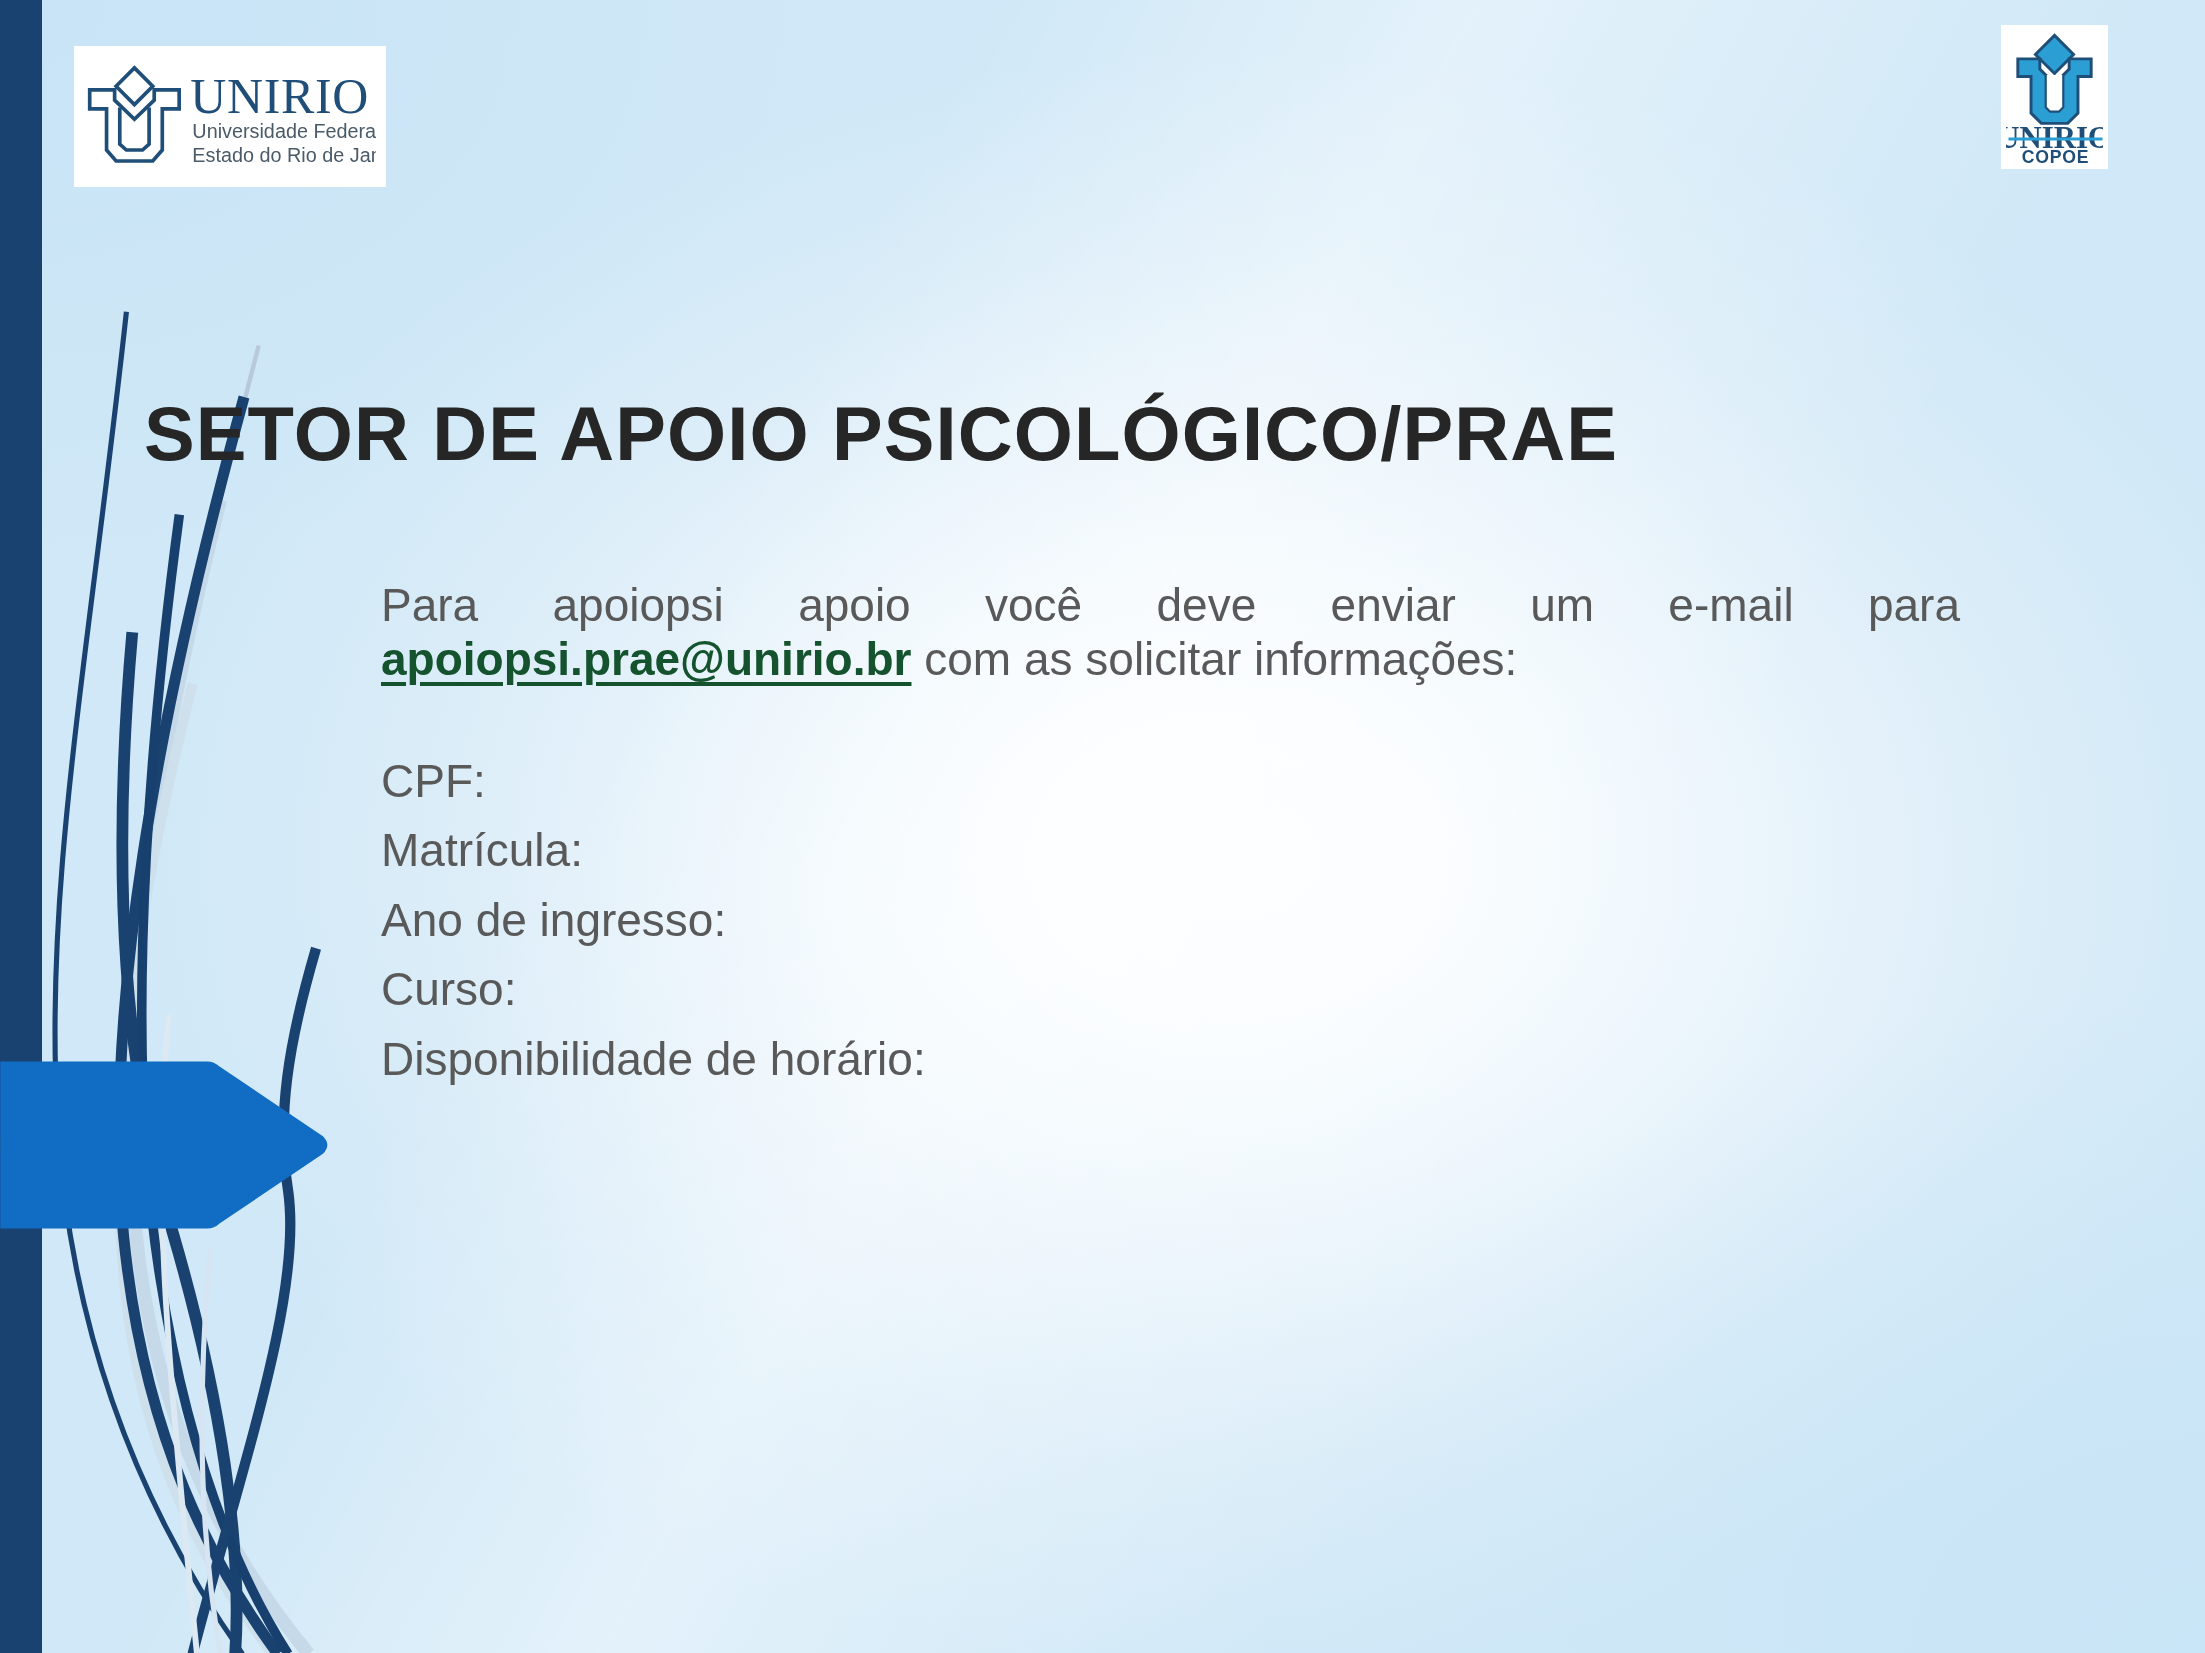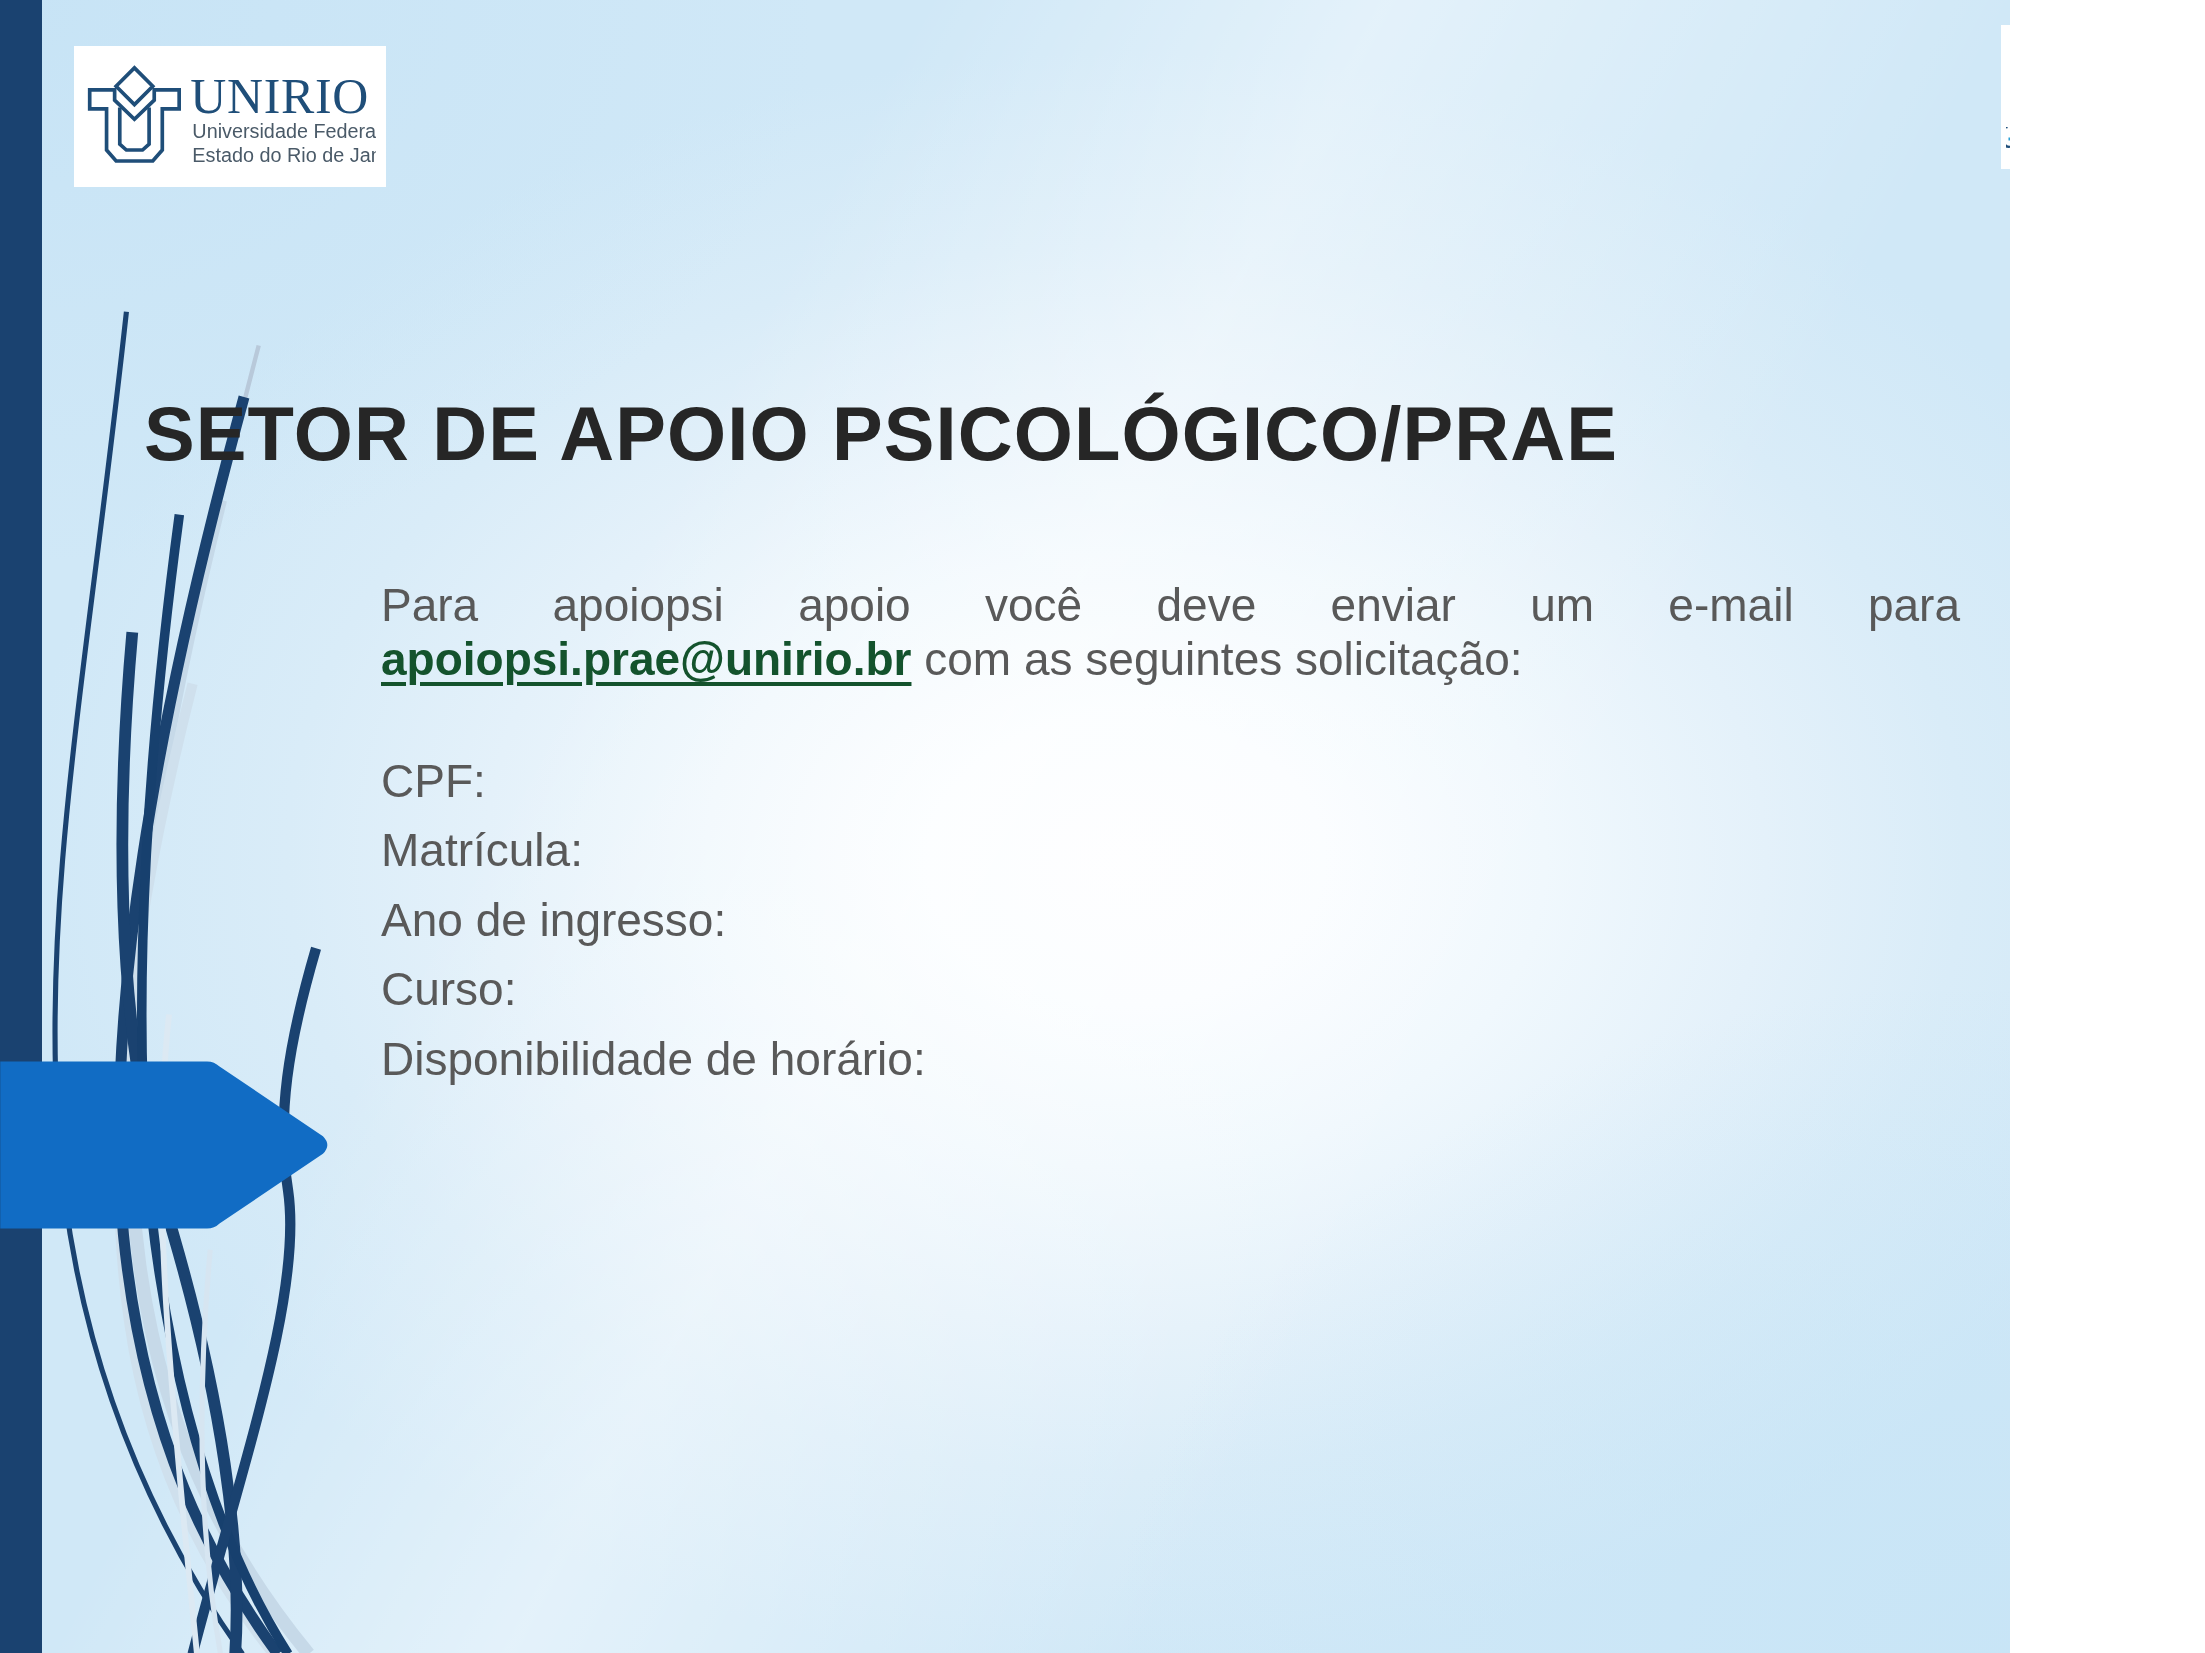--- a/index.html
+++ b/index.html
@@ -2,21 +2,21 @@
 <html style="font-size:11.8px"><head>
 <meta charset="utf-8">
 <style>
   html, body {
     margin: 0;
     padding: 0;
     background: #ffffff;
   }
   #slide {
     position: relative;
-    width: 2010px;
+    width: 2205px;
     height: 1654px;
     overflow: hidden;
     font-family: "Liberation Sans", sans-serif;
     background: #D6EAF8;
   }
   
   .bg-base {
     position: absolute;
     inset: 0;
     background:
@@ -214,21 +214,21 @@
     </svg>
   </div>
   <svg style="position:absolute;left:2007px;top:136px;width:97px;height:34px" viewBox="0 0 132 46" xmlns="http://www.w3.org/2000/svg">
     <line x1="2" y1="4" x2="130" y2="4" stroke="#2B9FD4" stroke-width="4"></line>
     <text x="66" y="36" text-anchor="middle" font-family="Liberation Sans, sans-serif" font-size="24" font-weight="bold" fill="#1F4E79" letter-spacing="1">COPOE</text>
   </svg>
 
   <h1 class="title">SETOR DE APOIO PSICOLÓGICO/PRAE</h1>
 
   <div class="body-block">
-    <p class="intro"><span>Para apoiopsi apoio você deve enviar um e-mail para </span><a class="email" href="#">apoiopsi.prae@unirio.br</a><span> com as seguintes solicitação:</span></p>
+    <p class="intro"><span>Para apoiopsi apoio você deve enviar um e-mail para </span><a class="email" href="#">apoiopsi.prae@unirio.br</a><span> com as solicitar informações:</span></p>
 
     <ul class="fields">
       <li>CPF:</li>
       <li>Matrícula:</li>
       <li>Ano de ingresso:</li>
       <li>Curso:</li>
       <li>Disponibilidade de horário:</li>
     </ul>
   </div>
 

